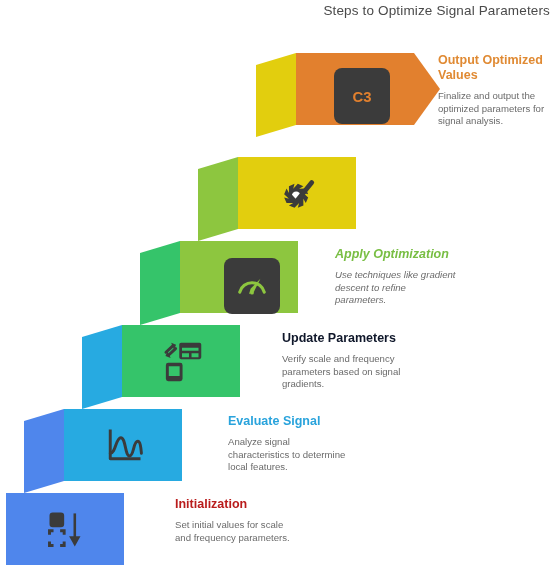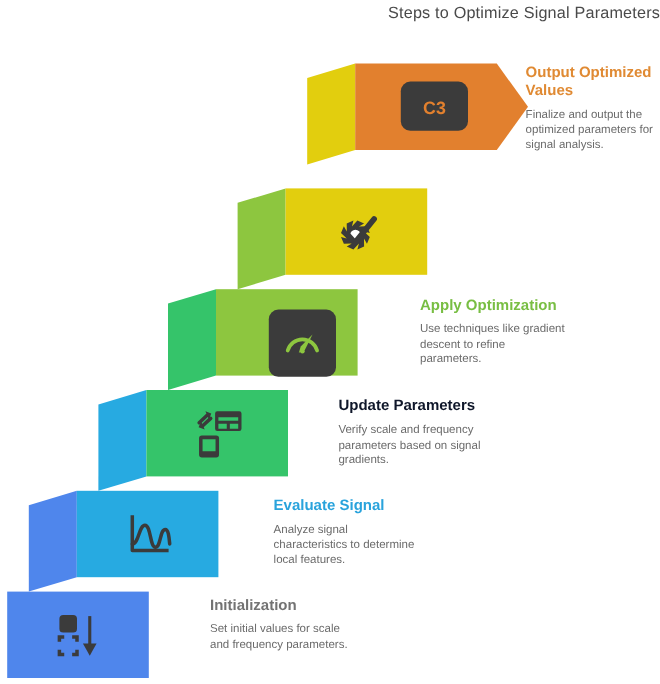--- a/index.html
+++ b/index.html
@@ -67,21 +67,21 @@
           <rect x="6" y="6" width="16" height="16" rx="3.5"></rect>
           <path d="M6 30.4 L6 26 L10.4 26" fill="none" stroke="#3b3b3b" stroke-width="3.2" stroke-linecap="butt"></path>
           <path d="M17.6 26 L22 26 L22 30.4" fill="none" stroke="#3b3b3b" stroke-width="3.2" stroke-linecap="butt"></path>
           <path d="M22 37.6 L22 42 L17.6 42" fill="none" stroke="#3b3b3b" stroke-width="3.2" stroke-linecap="butt"></path>
           <path d="M10.4 42 L6 42 L6 37.6" fill="none" stroke="#3b3b3b" stroke-width="3.2" stroke-linecap="butt"></path>
           <rect x="32.2" y="7" width="2.8" height="28" rx="0"></rect>
           <path d="M27.4 32 L33.6 43 L39.8 32 Z"></path>
         </g>
       </svg></div>
     <div class="step-text" style="left: 175px; top: 497px;">
-      <div class="step-title" style="color: #737373;">Initialization</div>
+      <div class="step-title" style="color: #b91c1c;">Initialization</div>
       <div class="step-desc">Set initial values for scale and frequency parameters.</div>
     </div>
     <div class="icon-holder" style="left: 102px; top: 423px;"><svg width="44" height="44" viewBox="0 0 48 48">
         <g fill="#3b3b3b" stroke="none">
           <path d="M9 7 L9 39 L42 39" fill="none" stroke="#3b3b3b" stroke-width="3.2" stroke-linecap="butt" stroke-linejoin="round"></path>
           <path d="M9 33 C15 33 15 16 20.5 16 C26 16 25 36 30 36 C35 36 34 20 39 20 C42 20 42.5 28 43 33" fill="none" stroke="#3b3b3b" stroke-width="3.2" stroke-linecap="round" stroke-linejoin="round"></path>
         </g>
       </svg></div>
     <div class="step-text" style="left: 228px; top: 414px;">
       <div class="step-title" style="color: rgb(41, 163, 220);">Evaluate Signal</div>
@@ -103,34 +103,34 @@
     </div>
     <div class="icon-holder" style="left: 224px; top: 258px; width: 56px; height: 56px; background: rgb(59, 59, 59); border-radius: 8px; display: flex; align-items: center; justify-content: center;">
       <svg width="42" height="42" viewBox="0 0 48 48">
         <g fill="#8DC63F" stroke="none">
           <path d="M10 31 A14.5 14.5 0 0 1 38 31" fill="none" stroke="#8DC63F" stroke-width="3.6" stroke-linecap="round" stroke-linejoin="round"></path>
           <path d="M33.6 15.6 L22.4 27.2 L20.6 33.2 L26.2 30.6 Z"></path>
           <circle cx="24" cy="31.6" r="2.2"></circle>
         </g>
       </svg>
     </div>
-    <div class="step-text" style="left: 350px; top: 247px;">
+    <div class="step-text" style="left: 335px; top: 247px; font-style: italic;">
       <div class="step-title" style="color: rgb(120, 190, 67);">Apply Optimization</div>
       <div class="step-desc">Use techniques like gradient descent to refine parameters.</div>
     </div>
     <div class="icon-holder" style="left: 276px; top: 172px;"><svg width="44" height="44" viewBox="0 0 48 48">
         <g fill="#3b3b3b" stroke="none">
           <path d="M29.8 22.8 L35.1 27.8 L32.5 33.9 L29.8 29.2 L29.9 36.5 L23.8 39.1 L25.2 33.8 L20.2 39.1 L14.1 36.5 L18.8 33.8 L11.5 33.9 L8.9 27.8 L14.2 29.2 L8.9 24.2 L11.5 18.1 L14.2 22.8 L14.1 15.5 L20.2 12.9 L18.8 18.2 L23.8 12.9 L29.9 15.5 L25.2 18.2 L32.5 18.1 L35.1 24.2 Z"></path>
           <circle cx="22" cy="26" r="4.8" fill="#fff"></circle>
           <path d="M15.5 26.5 L21.5 33 L39 11.5" fill="none" stroke="#3b3b3b" stroke-width="5.2" stroke-linecap="round" stroke-linejoin="round"></path>
         </g>
       </svg></div>
     <div class="step-text" style="left: 388px; top: 150px;">
     </div>
-    <div class="icon-holder" style="left: 334px; top: 68px; width: 56px; height: 41px; background: rgb(59, 59, 59); border-radius: 8px; display: flex; align-items: center; justify-content: center;">
+    <div class="icon-holder" style="left: 334px; top: 68px; width: 56px; height: 56px; background: rgb(59, 59, 59); border-radius: 8px; display: flex; align-items: center; justify-content: center;">
       <svg width="42" height="42" viewBox="0 0 48 48">
         <g fill="#E2802E" stroke="none">
           <text x="24" y="31" text-anchor="middle" font-size="17" font-family="&quot;Liberation Sans&quot;, sans-serif" font-weight="bold" fill="#E2802E">C3</text>
         </g>
       </svg>
     </div>
     <div class="step-text" style="left: 438px; top: 53px;">
       <div class="step-title" style="color: rgb(224, 138, 51);">Output Optimized Values</div>
       <div class="step-desc">Finalize and output the optimized parameters for signal analysis.</div>
     </div>

